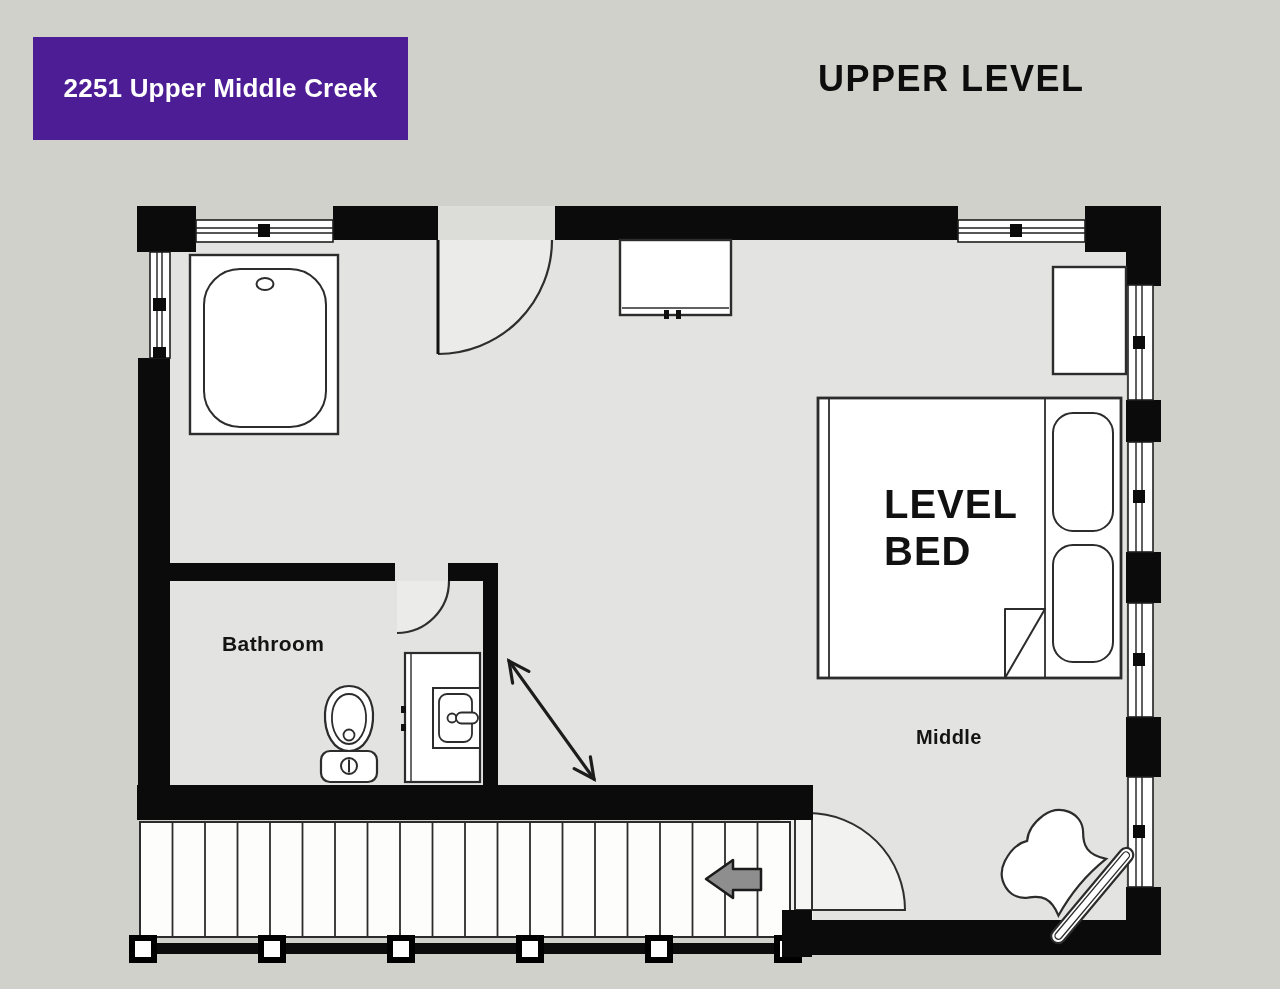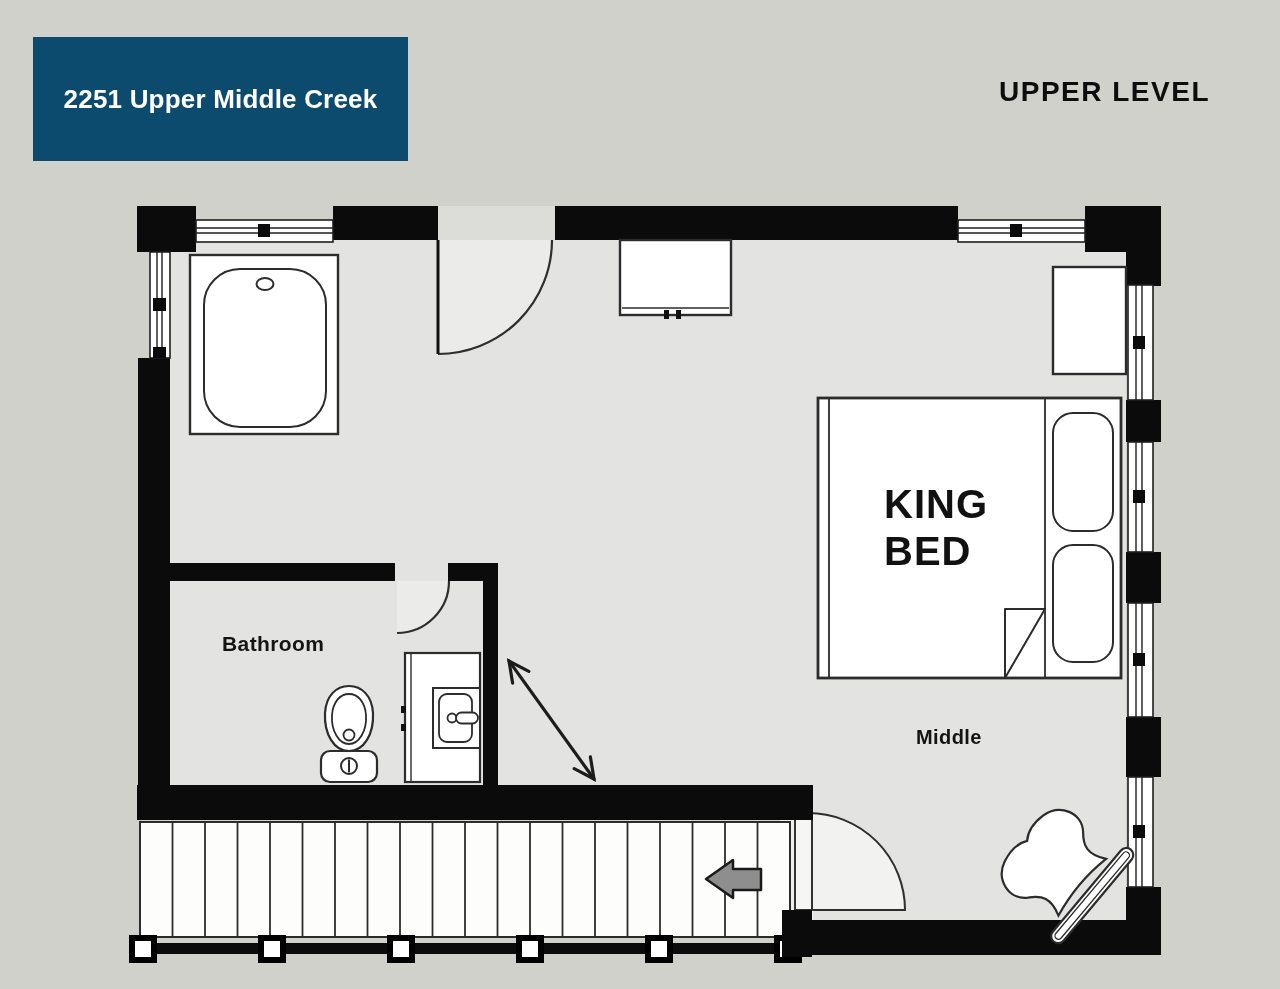--- a/index.html
+++ b/index.html
@@ -1,25 +1,25 @@
 <!DOCTYPE html>
 <html><head>
 <meta charset="utf-8">
 <style>
   html,body{margin:0;padding:0;background:#d1d1cb;}
   #stage{position:relative;width:1280px;height:989px;background:#d1d1cb;overflow:hidden;
          font-family:"Liberation Sans", sans-serif;}
   #plan-svg{position:absolute;left:0;top:0;}
   .overlay{position:absolute;}
-  #address-card{left:33px;top:37px;width:375px;height:124px;background:#0c4a6e;
+  #address-card{left:33px;top:37px;width:375px;height:103px;background:#4c1d95;
     display:flex;flex-direction:column;justify-content:center;align-items:center;}
   #address-card .line{color:#ffffff;font-weight:700;font-size:26px;line-height:1.32;
     letter-spacing:.2px;white-space:nowrap;}
-  #plan-title{left:818px;top:76px;width:392px;text-align:right;color:#0d0d0d;
-    font-weight:800;font-size:28px;letter-spacing:1.5px;white-space:nowrap;}
+  #plan-title{left:818px;top:58px;width:392px;text-align:left;color:#0d0d0d;
+    font-weight:800;font-size:36px;letter-spacing:1.5px;white-space:nowrap;}
   .room-label{color:#141414;font-weight:700;text-align:center;}
   #bathroom-label{left:222px;top:632px;font-size:21px;letter-spacing:.4px;}
   #bedroom-label{left:916px;top:726px;font-size:20px;letter-spacing:.4px;}
   #kingbed-label{left:884px;top:481px;width:150px;font-size:40px;font-weight:800;
     line-height:1.17;letter-spacing:1px;color:#111;}
 </style>
 </head>
 <body>
 
 <div id="stage">
@@ -216,15 +216,15 @@
   </svg>
 
   <div id="address-card" class="overlay">
     <div class="line">2251 Upper Middle Creek</div>
   </div>
 
   <div id="plan-title" class="overlay">UPPER LEVEL</div>
 
   <div id="bathroom-label" class="overlay room-label">Bathroom</div>
   <div id="bedroom-label" class="overlay room-label">Middle</div>
-  <div id="kingbed-label" class="overlay">KING BED</div>
+  <div id="kingbed-label" class="overlay">LEVEL BED</div>
 
 </div>
 
 </body></html>

